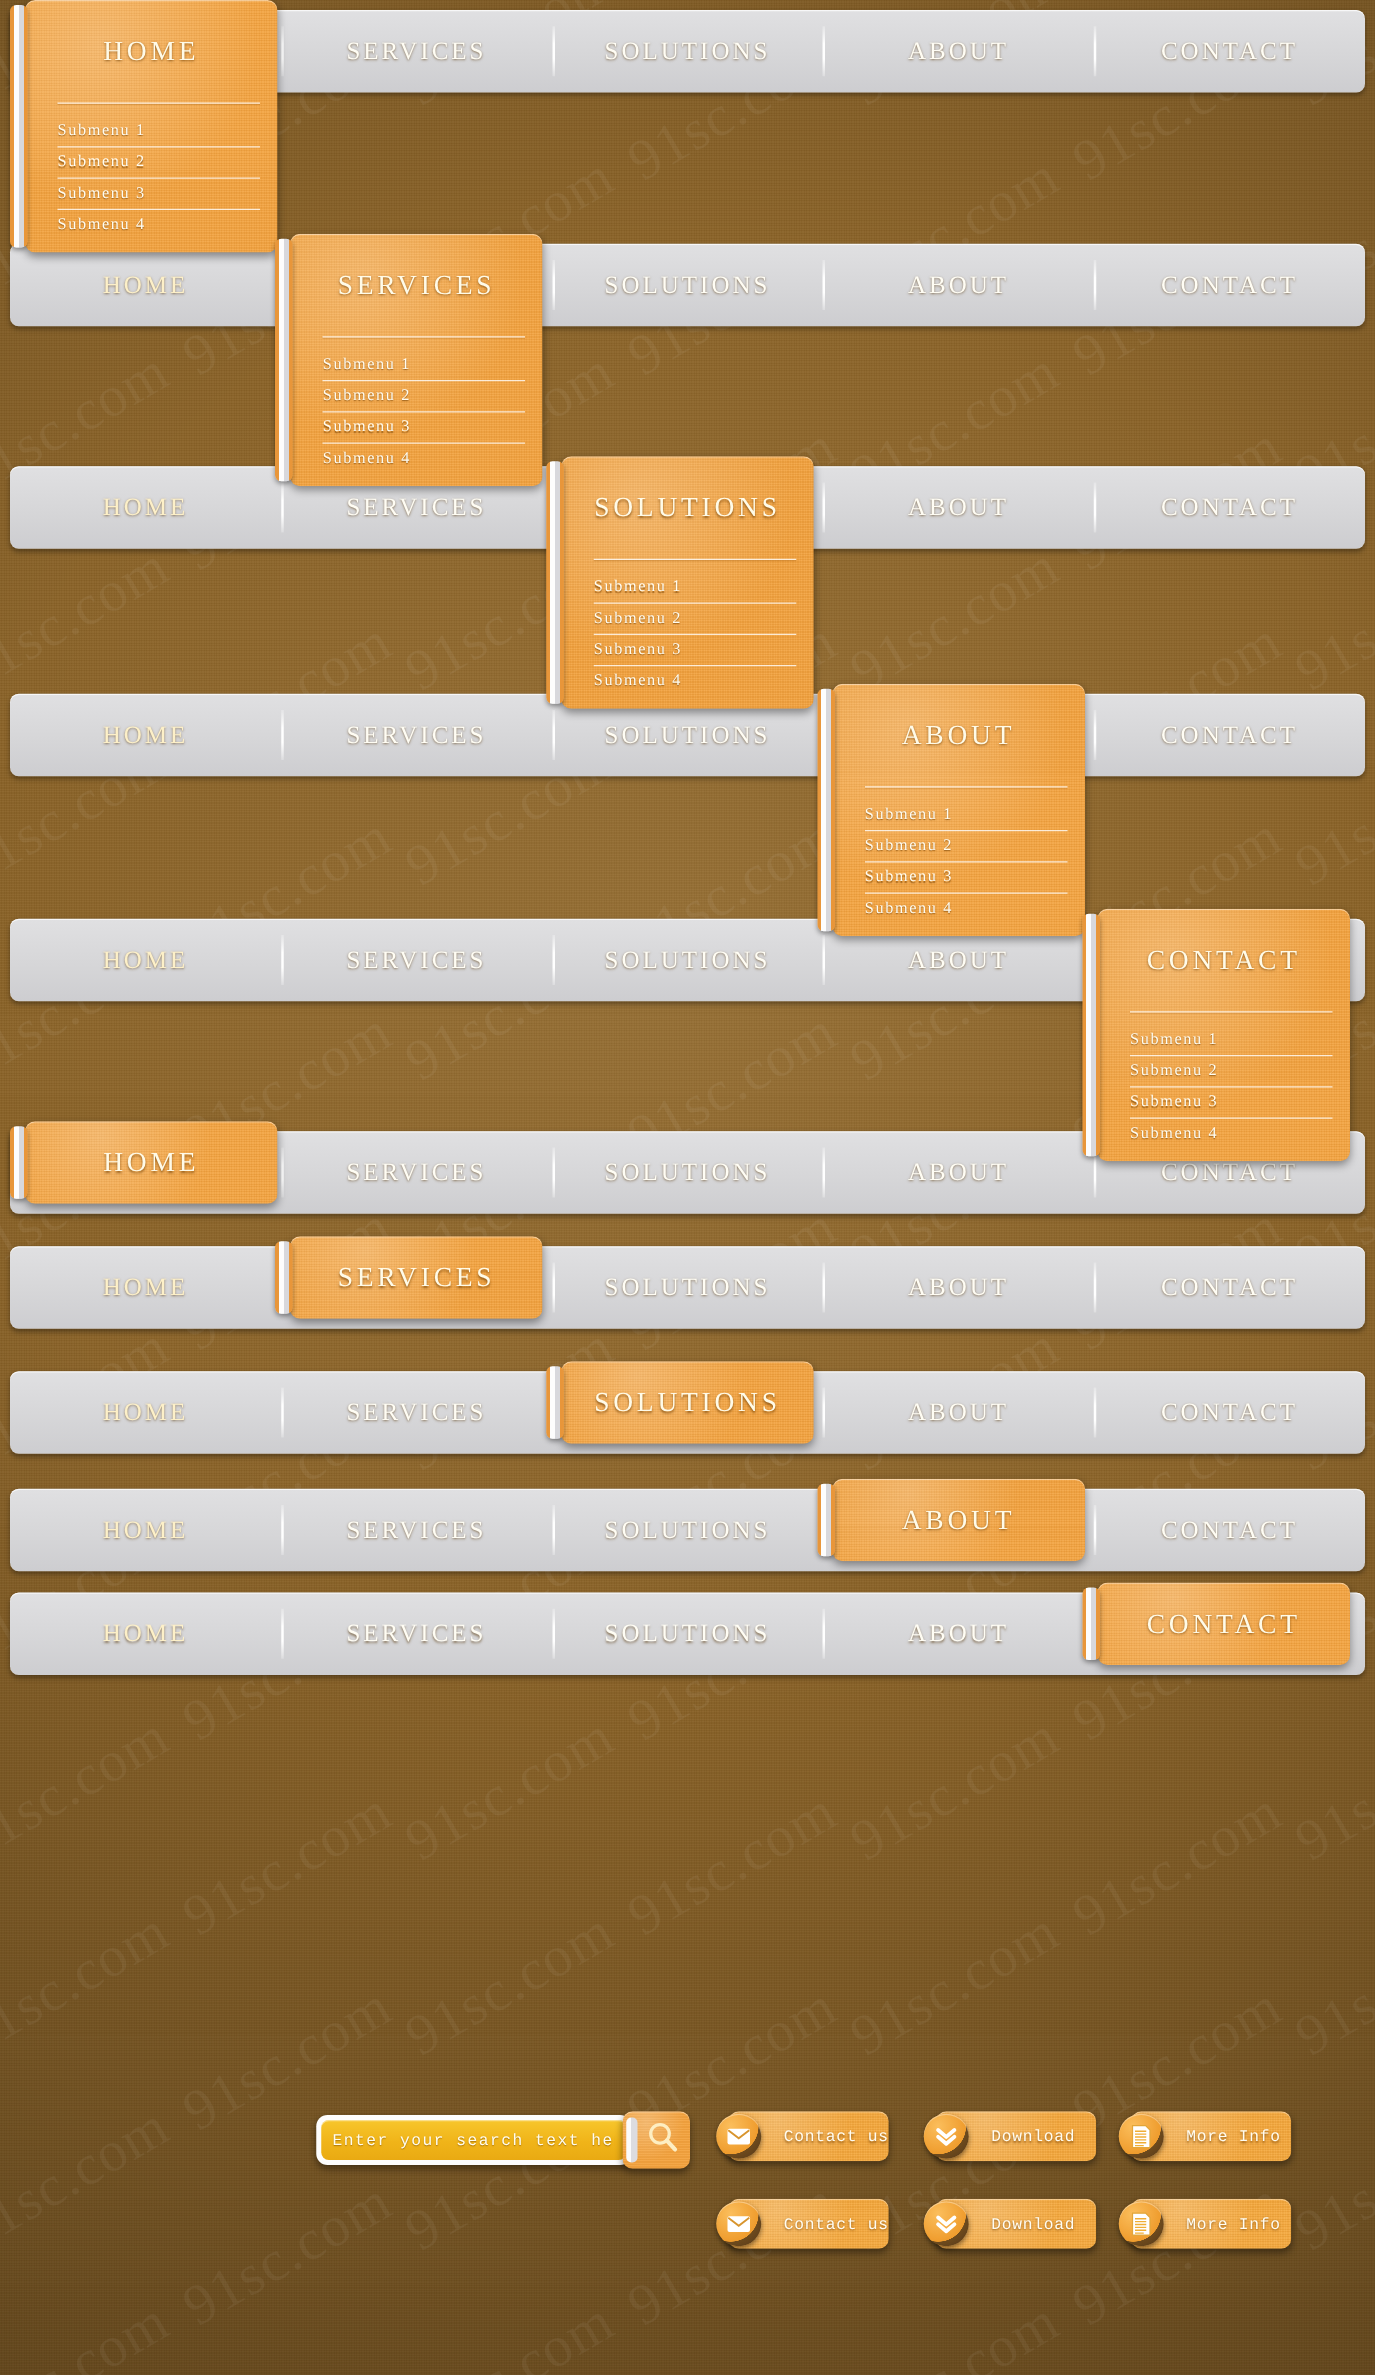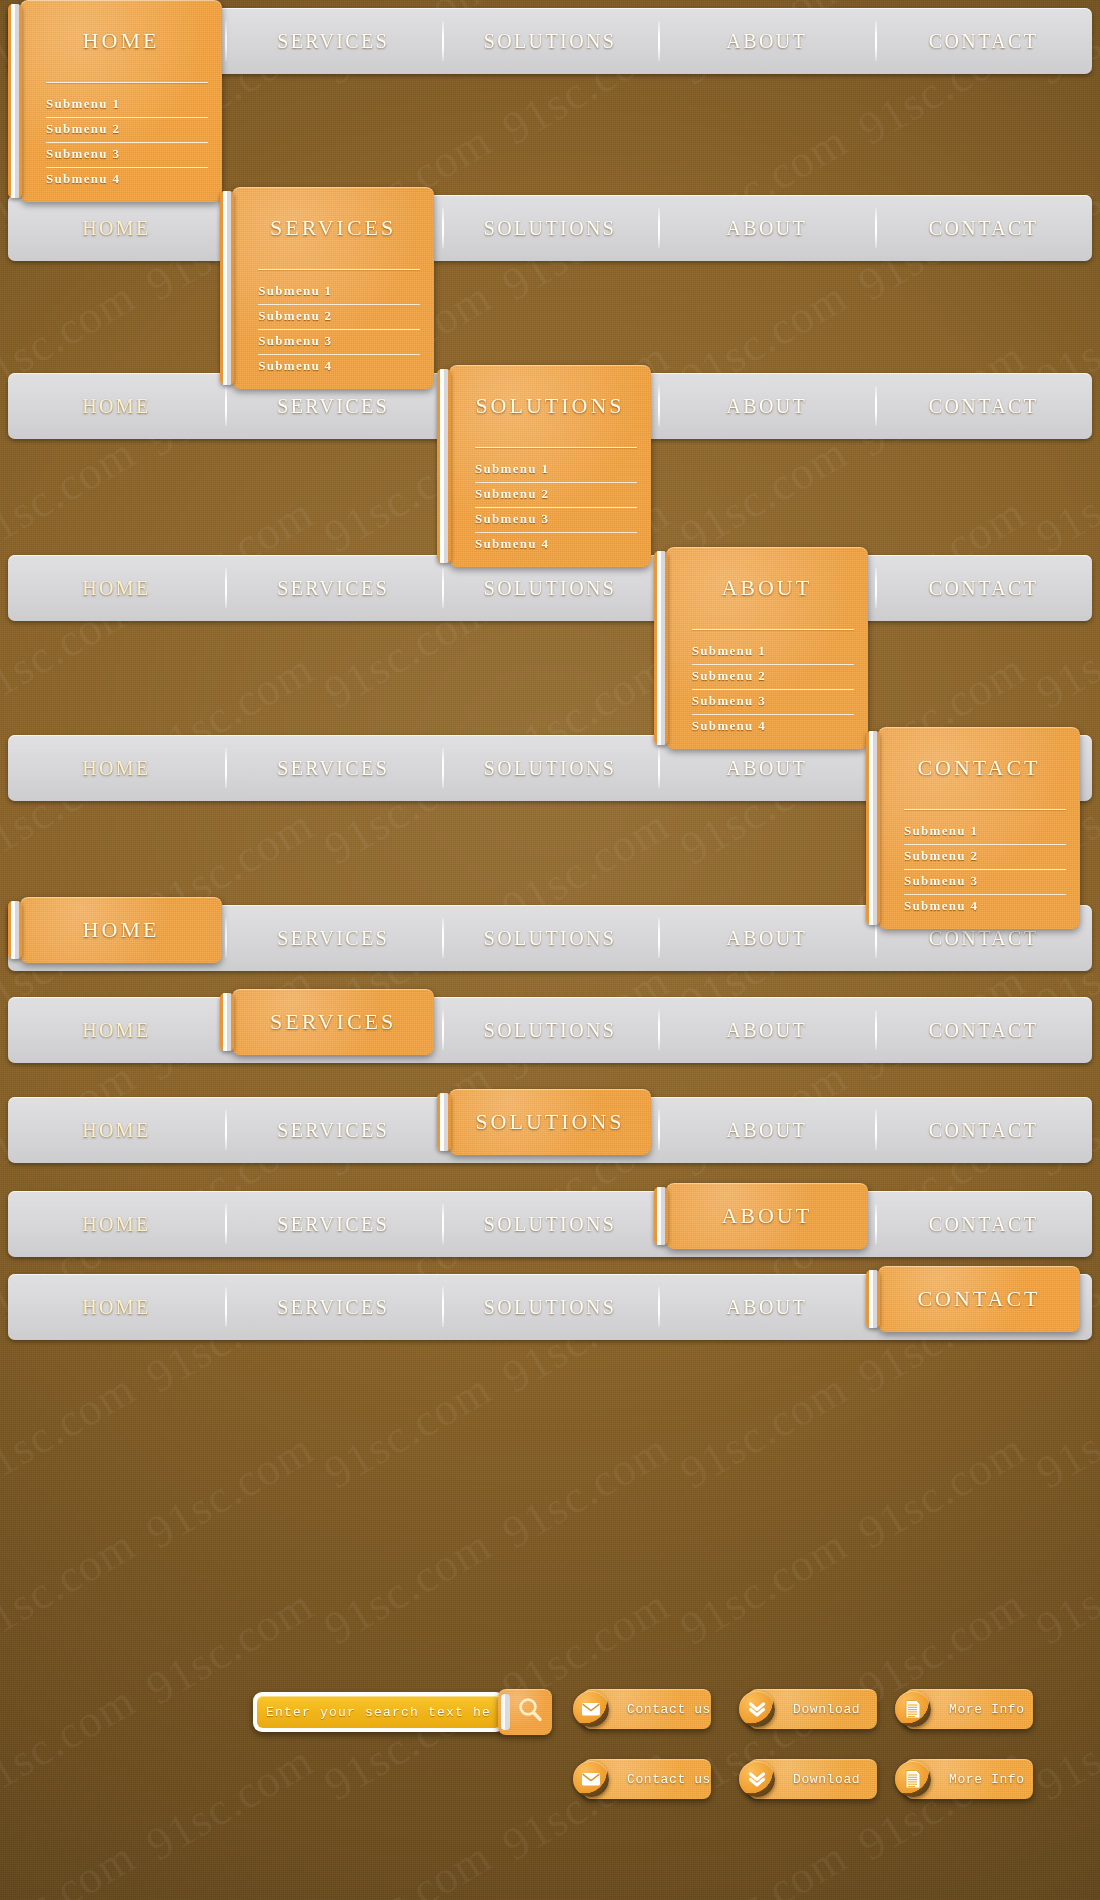--- a/index.html
+++ b/index.html
@@ -95,21 +95,20 @@
     display:flex; align-items:center; justify-content:center;
     font-size:22px; letter-spacing:3px;
     color:#fffbe8;
     text-shadow:0 1px 2px rgba(120,70,10,.8);
   }
   .tab.short .tab-label{ height:66px; }
 
   
   .tab .submenus{
     padding:0 14px 10px 26px;
-    font-weight:bold;
   }
   .tab .submenus .sep{
     height:1px; background:rgba(255,255,255,.8); margin-bottom:10px;
     box-shadow:0 1px 0 rgba(170,100,20,.35);
   }
   .tab .submenus .sitem{
     font-size:13px;
     letter-spacing:1.3px;
     color:#fffdf2;
     text-shadow:0 1px 1px rgba(130,75,10,.8);

